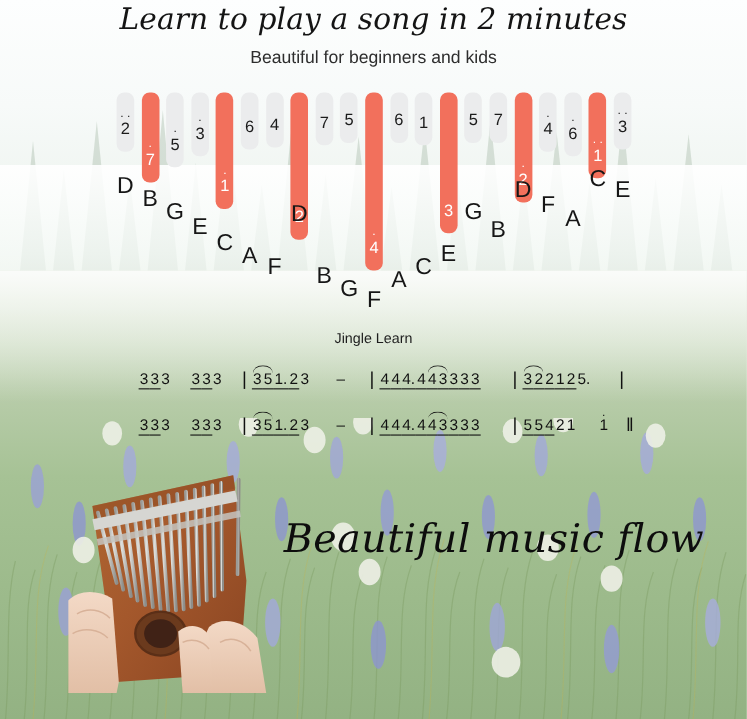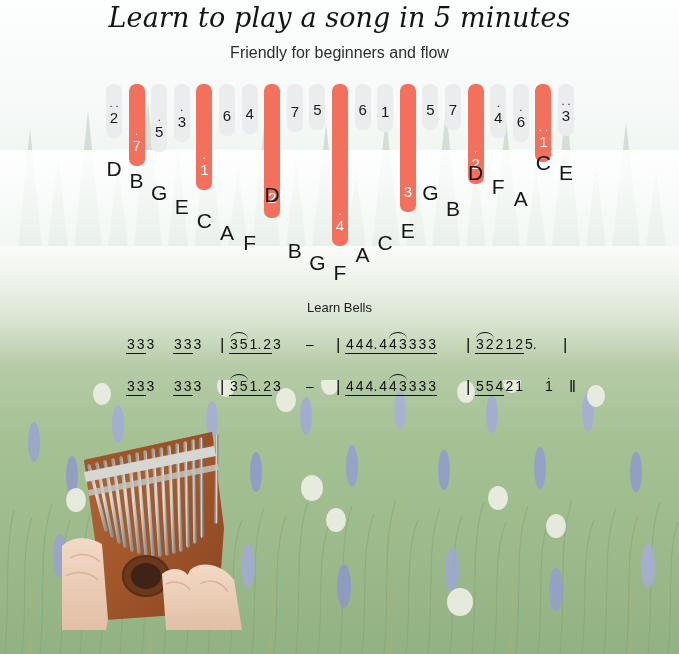--- a/index.html
+++ b/index.html
@@ -213,22 +213,22 @@
         <ellipse cx="312" cy="108" rx="11" ry="13"></ellipse>
         <ellipse cx="336" cy="140" rx="10" ry="12"></ellipse>
         <ellipse cx="498" cy="118" rx="10" ry="12"></ellipse>
         <ellipse cx="556" cy="146" rx="10" ry="12"></ellipse>
         <ellipse cx="460" cy="222" rx="13" ry="14"></ellipse>
         <ellipse cx="178" cy="236" rx="11" ry="12"></ellipse>
       </g>
     </svg>
   </div>
 
-  <div class="headline">Learn to play a song in 5 minutes</div>
-  <div class="subhead">Friendly for beginners and flow</div>
+  <div class="headline">Learn to play a song in 2 minutes</div>
+  <div class="subhead">Beautiful for beginners and kids</div>
 
   <div id="tines">
       <div class="tine plain" style="left: 106px; top: 84px; width: 16px; height: 54px;"></div>
       <div class="tlabel tdots" style="left: 106px; width: 16px; top: 101px;">. .</div>
       <div class="tlabel tnum" style="left: 106px; width: 16px; top: 110px;">2</div>
       <div class="tlabel tnote" style="left: 102px; width: 24px; top: 158px;">D</div>
       <div class="tine hot" style="left: 128.6px; top: 84px; width: 16px; height: 82px;"></div>
       <div class="tlabel tdots on" style="left: 128.6px; width: 16px; top: 129px;">.</div>
       <div class="tlabel tnum on" style="left: 128.6px; width: 16px; top: 138px;">7</div>
       <div class="tlabel tnote" style="left: 124.6px; width: 24px; top: 170px;">B</div>
@@ -293,21 +293,21 @@
       <div class="tine hot" style="left: 535.4px; top: 84px; width: 16px; height: 78px;"></div>
       <div class="tlabel tdots on" style="left: 535.4px; width: 16px; top: 125px;">. .</div>
       <div class="tlabel tnum on" style="left: 535.4px; width: 16px; top: 134px;">1</div>
       <div class="tlabel tnote" style="left: 531.4px; width: 24px; top: 152px;">C</div>
       <div class="tine plain" style="left: 558px; top: 84px; width: 16px; height: 52px;"></div>
       <div class="tlabel tdots" style="left: 558px; width: 16px; top: 99px;">. .</div>
       <div class="tlabel tnum" style="left: 558px; width: 16px; top: 108px;">3</div>
       <div class="tlabel tnote" style="left: 554px; width: 24px; top: 162px;">E</div>
     </div>
 
-  <div class="song-title">Learn Bells</div>
+  <div class="song-title">Jingle Learn</div>
 
   <div class="staff" id="staff1" style="top:330px">
       <div class="row">
         <div class="grp" style="left: 126px; bottom: 2px;">
           <span class="nt u1">3</span>
           <span class="nt u1">3</span>
           <span class="nt">3</span>
         </div>
         <div class="grp" style="left: 173px; bottom: 2px;">
           <span class="nt u1">3</span>
@@ -482,14 +482,15 @@
     <path d="M0,122 C10,112 26,112 40,120 L46,196 L44,206 L0,206 Z" fill="url(#skin)"></path>
     <path d="M8,134 C18,128 30,130 38,138" stroke="#d8b299" stroke-width="1.4" fill="none"></path>
     <path d="M4,152 C14,146 28,148 36,156" stroke="#d8b299" stroke-width="1.4" fill="none"></path>
 
     <path d="M128,146 C140,136 160,140 172,156 L180,206 L118,206 L114,176 Z" fill="url(#skin)"></path>
     <path d="M100,150 C110,142 122,144 128,154 L132,206 L104,206 Z" fill="url(#skin)"></path>
     <path d="M104,160 C112,156 122,158 128,166" stroke="#d8b299" stroke-width="1.4" fill="none"></path>
     <path d="M138,160 C148,154 160,158 166,168" stroke="#d8b299" stroke-width="1.4" fill="none"></path>
   </svg>
 
+  <div class="script1">Beautiful music flow</div>
 
 </div>
 
 </body></html>

